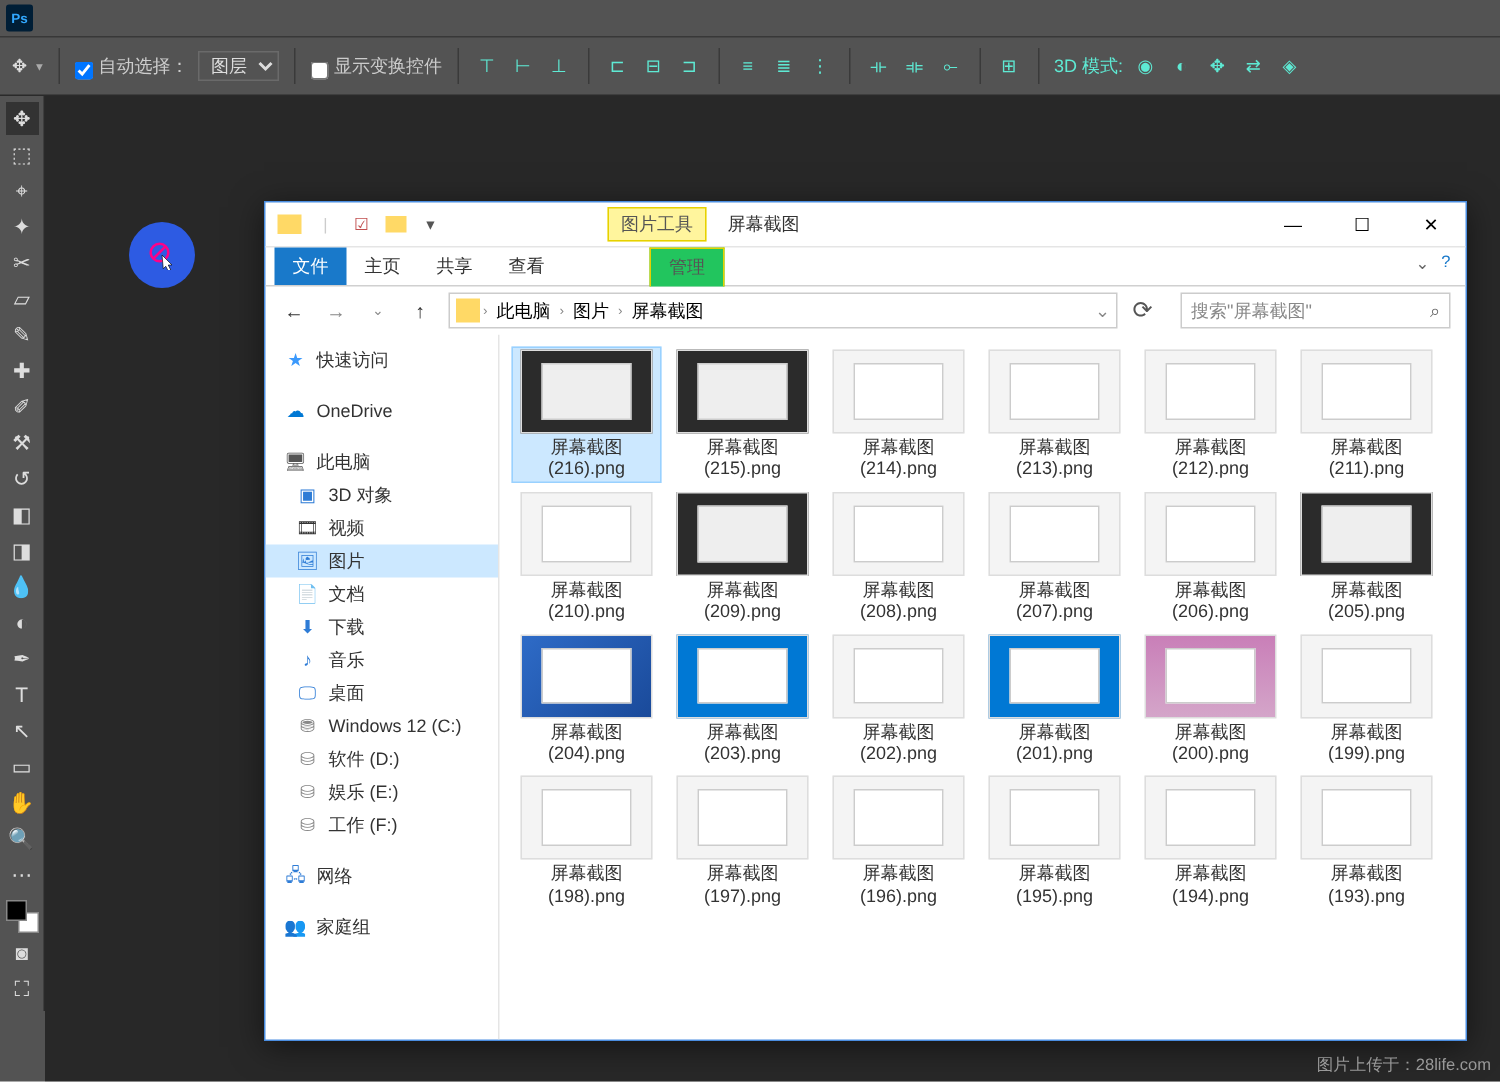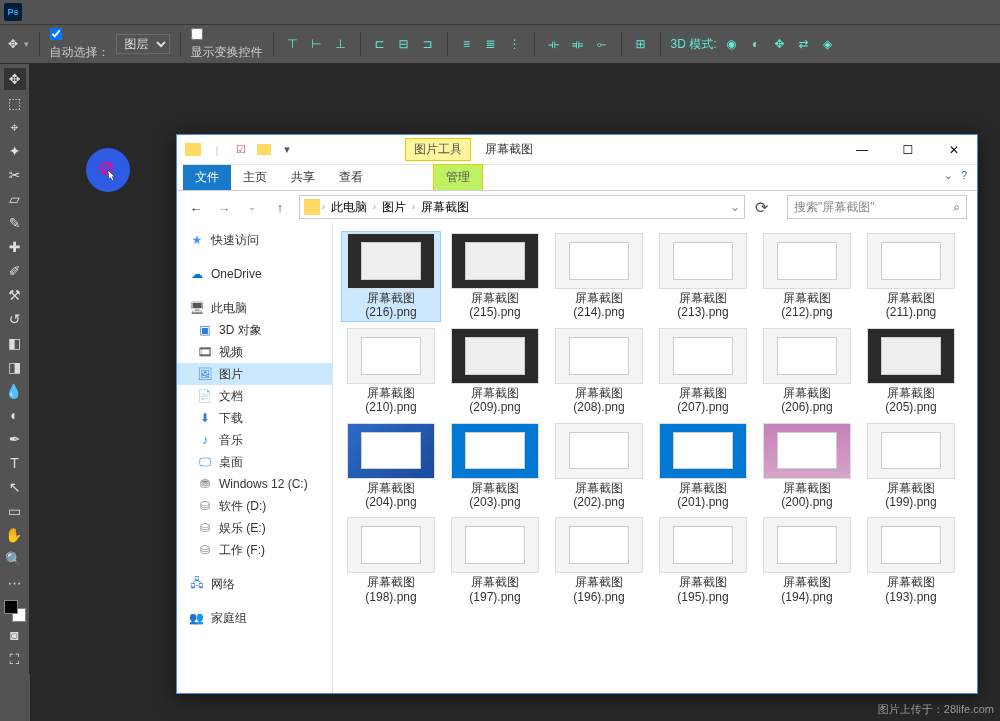--- a/index.html
+++ b/index.html
@@ -10,21 +10,21 @@
 .ps-logo { width: 18px; height: 18px; background: #001e36; color: #31a8ff; display: flex; align-items: center; justify-content: center; font-size: 9px; font-weight: bold; border-radius: 2px; margin-right: 8px; }
 .ps-menubar .menu-item { padding: 0 7px; cursor: default; }
 
 
 .ps-options { height: 40px; background: #535353; border-top: 1px solid #383838; border-bottom: 1px solid #2a2a2a; display: flex; align-items: center; padding: 0 8px; color: #ccc; font-size: 12px; gap: 6px; }
 .ps-options .tool-icon { color: #ddd; }
 .ps-options select { background: #535353; color: #ddd; border: 1px solid #6a6a6a; font-size: 12px; padding: 1px 4px; }
 .ps-options .divider { width: 1px; height: 24px; background: #3a3a3a; margin: 0 4px; }
 .ps-options .opt-icon { width: 18px; height: 18px; display: inline-flex; align-items: center; justify-content: center; color: #999; }
 .ps-options .disabled { color: #5eead4; }
-.ps-options label { display: flex; align-items: flex-start; gap: 4px; flex-direction: column; }
+.ps-options label { display: flex; align-items: flex-end; gap: 4px; }
 .ps-options input[type="checkbox"] { width: 12px; height: 12px; }
 
 
 .ps-toolbox { position: absolute; left: 0; top: 64px; width: 30px; background: #535353; display: flex; flex-direction: column; align-items: center; padding: 4px 0; gap: 2px; border-right: 1px solid #2a2a2a; }
 .ps-toolbox .tbtn { width: 22px; height: 22px; display: flex; align-items: center; justify-content: center; color: #ddd; cursor: pointer; font-size: 14px; }
 .ps-toolbox .tbtn.active { background: #333; }
 .ps-toolbox .tclr { width: 22px; height: 22px; position: relative; margin-top: 4px; }
 .ps-toolbox .tclr .fg { position: absolute; width: 14px; height: 14px; background: #000; border: 1px solid #888; top: 0; left: 0; z-index: 2; }
 .ps-toolbox .tclr .bg { position: absolute; width: 14px; height: 14px; background: #fff; border: 1px solid #888; bottom: 0; right: 0; }
 
@@ -39,24 +39,24 @@
 .explorer { position: absolute; left: 176px; top: 134px; width: 802px; height: 560px; background: #fff; border: 1px solid #4a8de0; box-shadow: 0 4px 20px rgba(0,0,0,0.5); display: flex; flex-direction: column; }
 
 .exp-titlebar { height: 30px; display: flex; align-items: center; padding: 0 0 0 8px; border-bottom: 1px solid #e5e5e5; }
 .exp-titlebar .qat { display: flex; gap: 8px; align-items: center; }
 .exp-titlebar .qat-icon { width: 16px; height: 16px; display: flex; align-items: center; justify-content: center; font-size: 11px; }
 .exp-titlebar .tab-pic { background: #fff59d; border: 1px solid #e6d100; padding: 2px 8px; font-size: 12px; margin-left: 110px; color: #555; }
 .exp-titlebar .title { margin-left: 14px; font-size: 12px; color: #333; flex: 1; }
 .exp-titlebar .winbtns { display: flex; }
 .exp-titlebar .winbtn { width: 46px; height: 30px; display: flex; align-items: center; justify-content: center; font-size: 12px; }
 
-.exp-ribbon { height: 26px; display: flex; align-items: flex-end; padding: 0 6px; border-bottom: 1px solid #d0d0d0; font-size: 12px; position: relative; }
+.exp-ribbon { height: 26px; display: flex; align-items: center; padding: 0 6px; border-bottom: 1px solid #d0d0d0; font-size: 12px; position: relative; }
 .exp-ribbon .rtab { padding: 4px 12px; color: #333; cursor: default; }
 .exp-ribbon .rtab.active { background: #1979ca; color: #fff; }
-.exp-ribbon .rtab.manage { background: #bef264; border: 1px solid #e6d100; border-bottom: none; color: #555; margin-left: 58px; }
+.exp-ribbon .rtab.manage { background: #22c55e; border: 1px solid #e6d100; border-bottom: none; color: #555; margin-left: 58px; }
 .exp-ribbon .collapse { position: absolute; right: 10px; top: 4px; display:flex; gap:8px; color:#666; font-size:11px; }
 
 .exp-addr { height: 32px; display: flex; align-items: center; padding: 0 10px; gap: 10px; }
 .exp-addr .navbtn { width: 18px; height: 18px; color: #888; display: flex; align-items: center; justify-content: center; font-size: 13px; }
 .exp-addr .navbtn.enabled { color: #333; }
 .exp-addr .breadcrumb { flex: 1; height: 24px; border: 1px solid #ccc; display: flex; align-items: center; padding: 0 4px; font-size: 12px; gap: 2px; }
 .exp-addr .breadcrumb .crumb { padding: 0 4px; }
 .exp-addr .breadcrumb .sep { color: #888; font-size: 9px; }
 .exp-addr .breadcrumb .bcdrive { width: 16px; height: 16px; background: #ffd966; display: inline-block; }
 .exp-addr .refresh { width: 22px; color: #555; }

